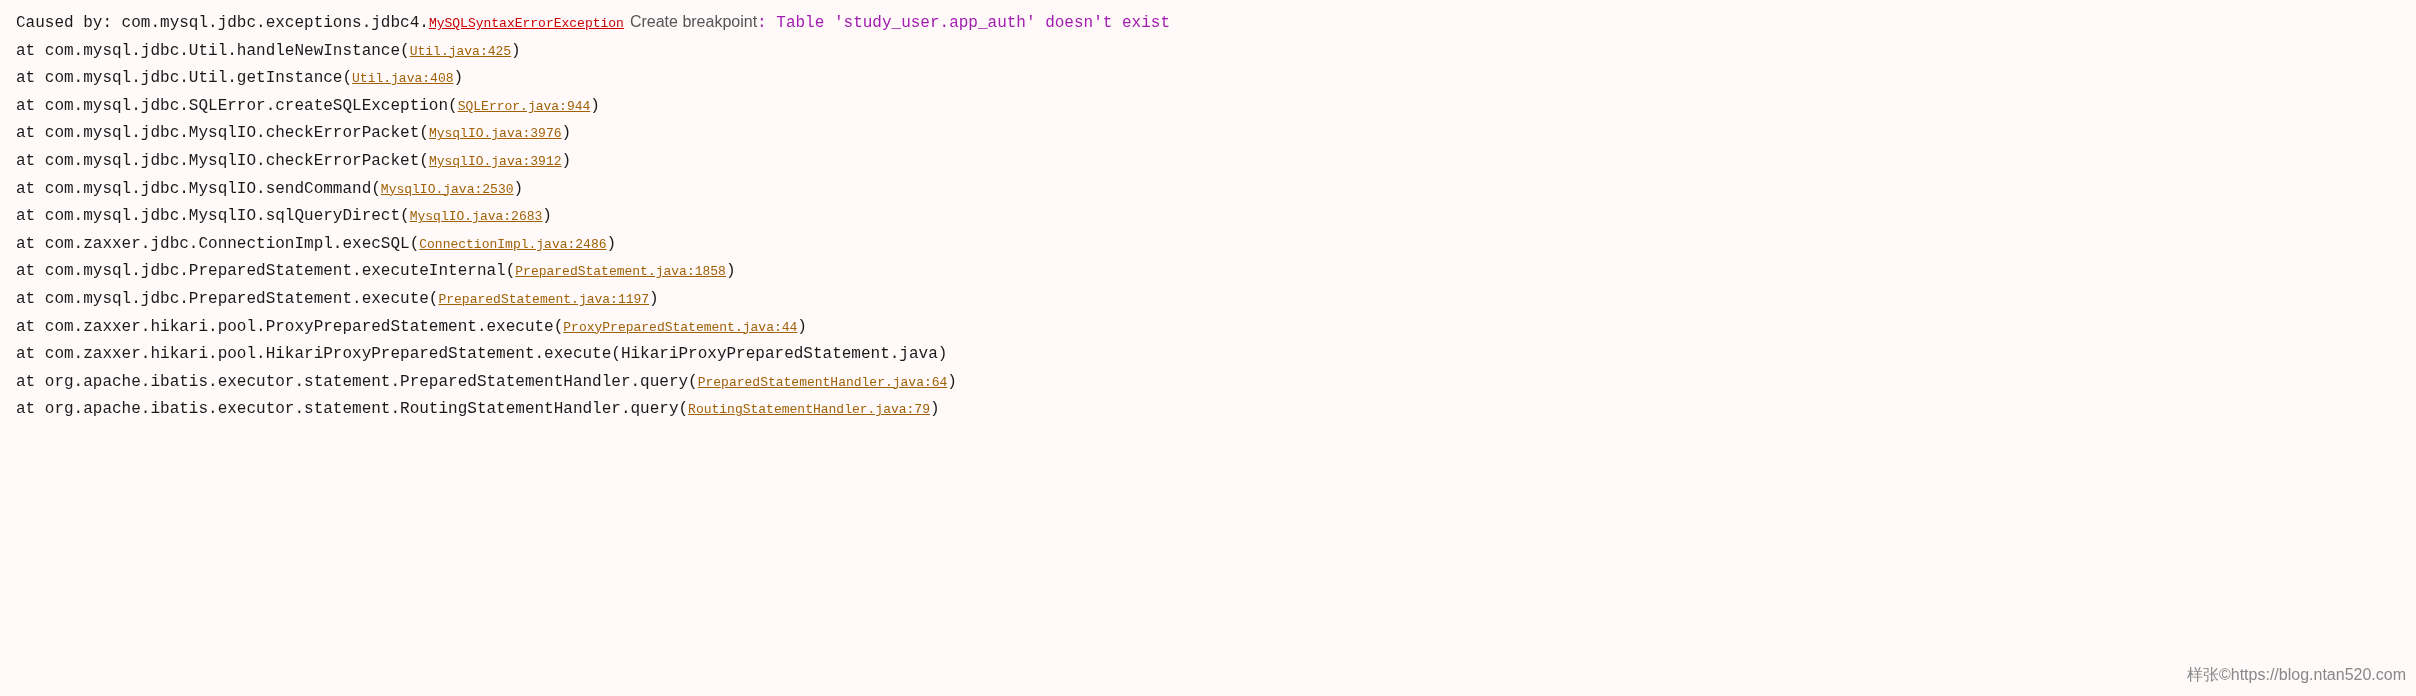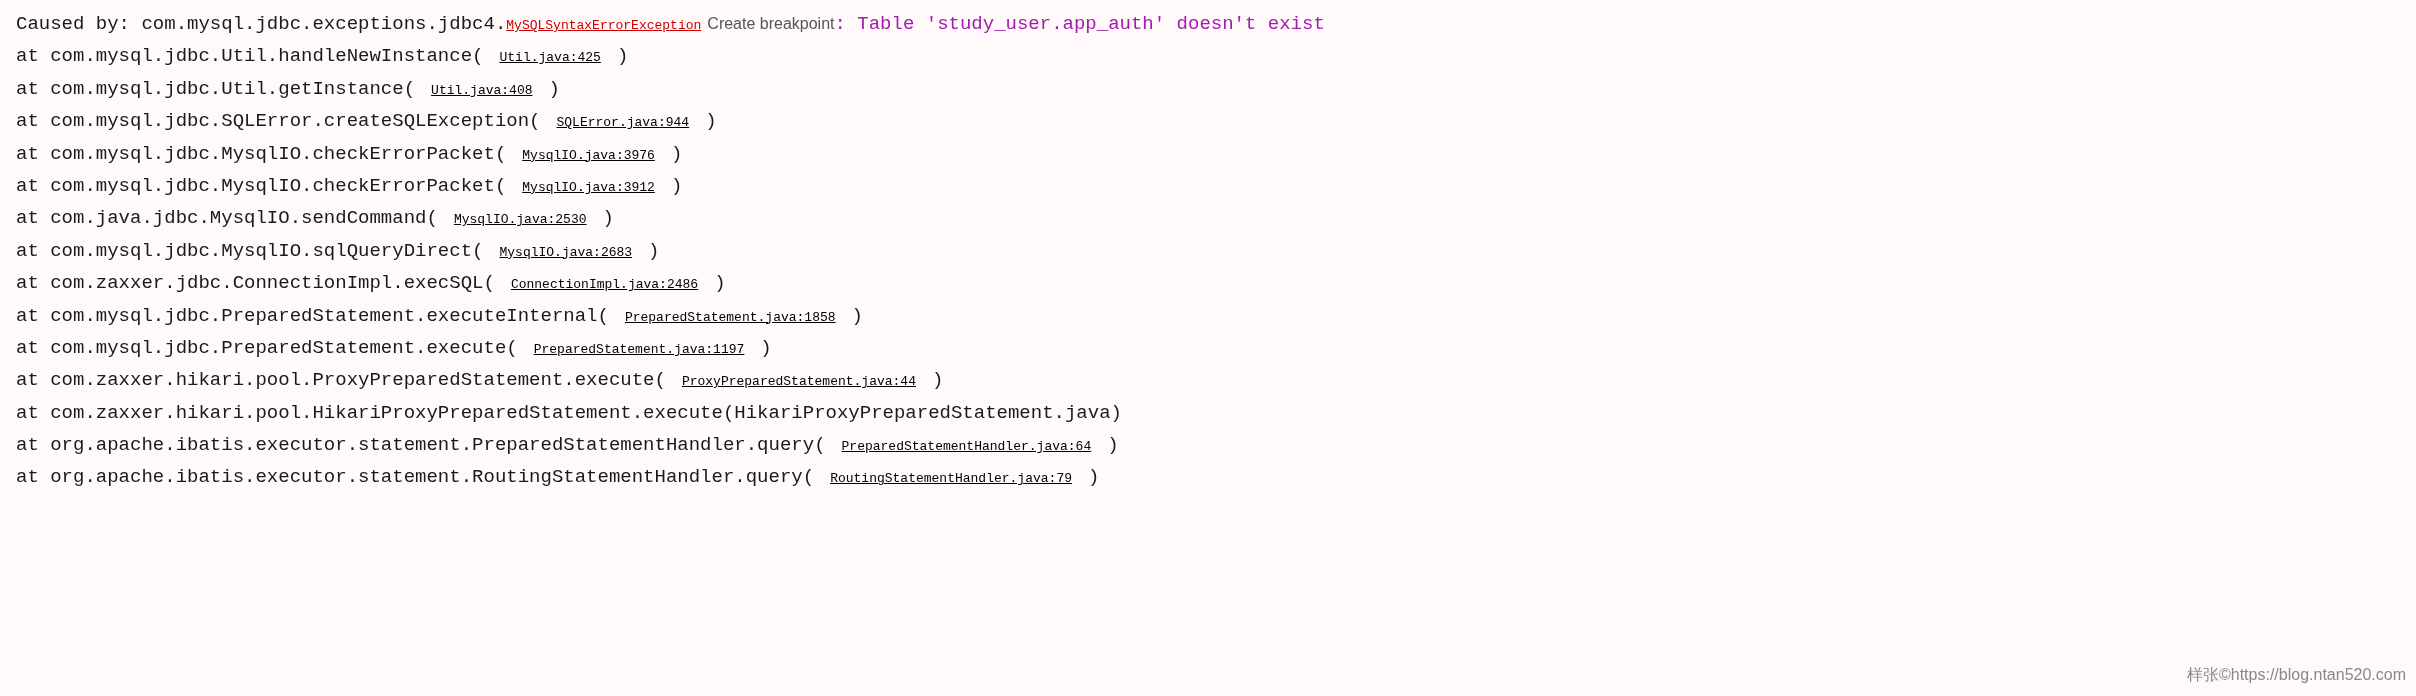--- a/index.html
+++ b/index.html
@@ -24,39 +24,38 @@
       background-color: #fff9f9;
       min-height: 696px;
       position: relative;
     }
 
     .error-line {
       display: flex;
       align-items: baseline;
       white-space: nowrap;
       padding: 1px 0;
-      gap: 16px;
     }
 
     .caused-by-line {
       display: flex;
       align-items: baseline;
       flex-wrap: nowrap;
       white-space: nowrap;
       padding: 1px 0;
     }
 
     .text-normal {
       color: #1a1a1a;
       font-family: 'Courier New', Courier, monospace;
-      font-size: 19px;
+      font-size: 16px;
     }
 
     .text-link {
-      color: #000000;
+      color: #a16207;
       text-decoration: underline;
       cursor: pointer;
       font-family: 'Courier New', Courier, monospace;
       font-size: 13px;
     }
 
     .create-breakpoint {
       color: #555555;
       font-family: Arial, sans-serif;
       font-size: 16px;
@@ -121,21 +120,21 @@
         <span class="text-normal at-text">	at com.mysql.jdbc.MysqlIO.checkErrorPacket(</span>
         <a class="text-link" href="#">MysqlIO.java:3976</a>
         <span class="text-normal at-text">)</span>
       </div>
       <div class="error-line">
         <span class="text-normal at-text">	at com.mysql.jdbc.MysqlIO.checkErrorPacket(</span>
         <a class="text-link" href="#">MysqlIO.java:3912</a>
         <span class="text-normal at-text">)</span>
       </div>
       <div class="error-line">
-        <span class="text-normal at-text">	at com.java.jdbc.MysqlIO.sendCommand(</span>
+        <span class="text-normal at-text">	at com.mysql.jdbc.MysqlIO.sendCommand(</span>
         <a class="text-link" href="#">MysqlIO.java:2530</a>
         <span class="text-normal at-text">)</span>
       </div>
       <div class="error-line">
         <span class="text-normal at-text">	at com.mysql.jdbc.MysqlIO.sqlQueryDirect(</span>
         <a class="text-link" href="#">MysqlIO.java:2683</a>
         <span class="text-normal at-text">)</span>
       </div>
       <div class="error-line">
         <span class="text-normal at-text">	at com.zaxxer.jdbc.ConnectionImpl.execSQL(</span>

